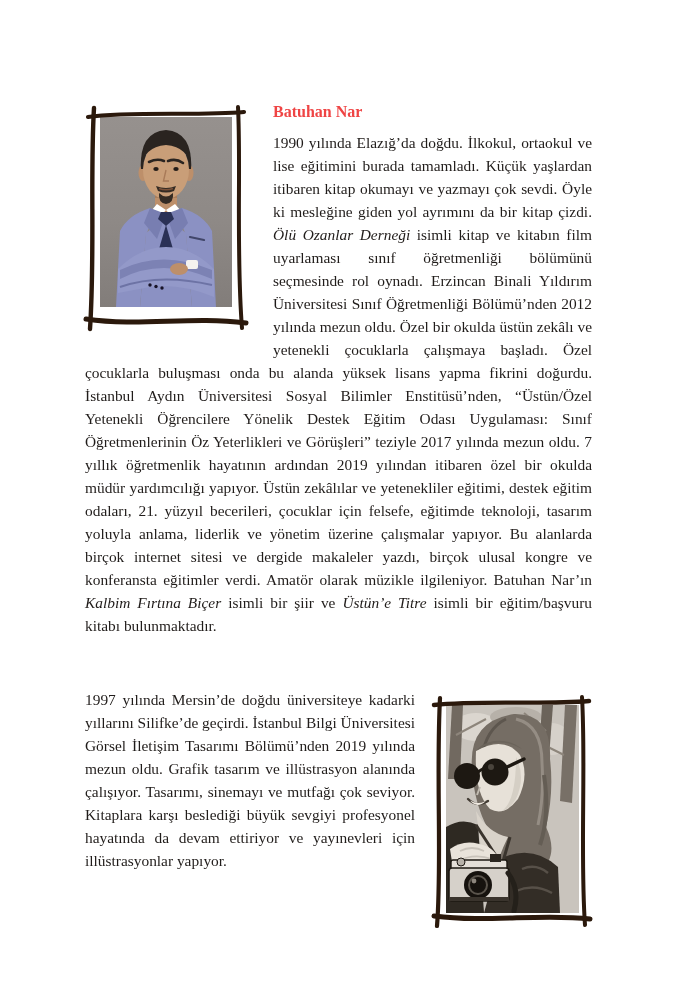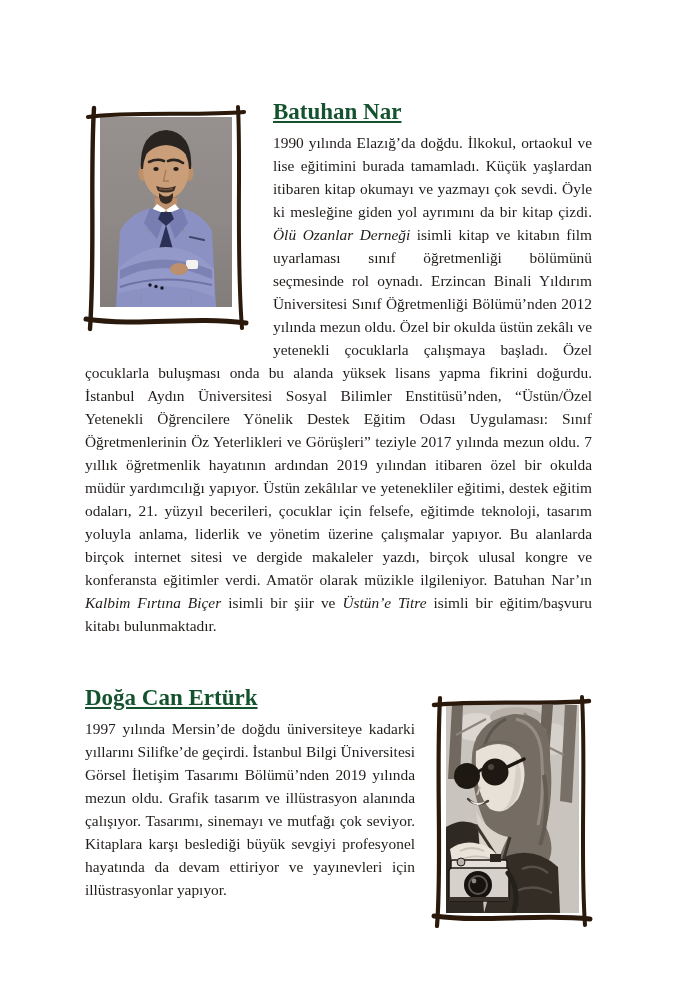--- a/index.html
+++ b/index.html
@@ -10,22 +10,22 @@
     -webkit-font-smoothing:antialiased;
   }
   .page{
     box-sizing:border-box;
     width:675px;height:1000px;
     padding:102px 83px 0 85px;
     overflow:hidden;
   }
   .bio::after{content:"";display:table;clear:both;}
   .bio h2{
-    font-size:23px;line-height:20px;
-    font-weight:bold;margin:0 0 9px 0;color:#14532d;text-decoration:underline;
+    font-size:16px;line-height:20px;
+    font-weight:bold;margin:0 0 9px 0;color:#ef4444;
   }
   .bio p{
     margin:0;font-size:15.4px;line-height:23px;
     text-align:justify;hyphens:auto;-webkit-hyphens:auto;
   }
   .it{font-style:italic;}
   .figure{position:relative;}
   .fig-left{float:left;width:163px;height:228px;margin:2px 25px 22px 0;}
   .fig-right{float:right;width:160px;height:234px;margin:7px 0 6px 17px;}
   .photo{position:absolute;display:block;}
@@ -179,18 +179,17 @@
       <svg class="frame-svg" viewBox="0 0 160 234" aria-hidden="true">
         <g stroke="#2b190c" fill="none" stroke-linecap="round">
           <path d="M2,10 C50,5 110,10 157,6" stroke-width="4.4"></path>
           <path d="M150,2 C154,70 148,160 153,230" stroke-width="4"></path>
           <path d="M2,221 C55,228 110,218 158,224" stroke-width="5"></path>
           <path d="M8,3 C4,80 10,170 5,231" stroke-width="4.2"></path>
         </g>
       </svg>
     </figure>
 
-    <h2>Doğa Can Ertürk</h2>
 
     <p><span>1997 yılında Mersin’de doğdu üniversiteye kadarki yıllarını Silifke’de geçirdi. İstanbul Bilgi Üniversitesi Görsel İletişim Tasarımı Bölümü’nden 2019 yılında mezun oldu. Grafik tasarım ve illüstrasyon alanında çalışıyor. Tasarımı, sinemayı ve mutfağı çok seviyor. Kitaplara karşı beslediği büyük sevgiyi profesyonel hayatında da devam ettiriyor ve yayınevleri için illüstrasyonlar yapıyor.</span></p>
   </section>
 
 </div>
 
 </body></html>

